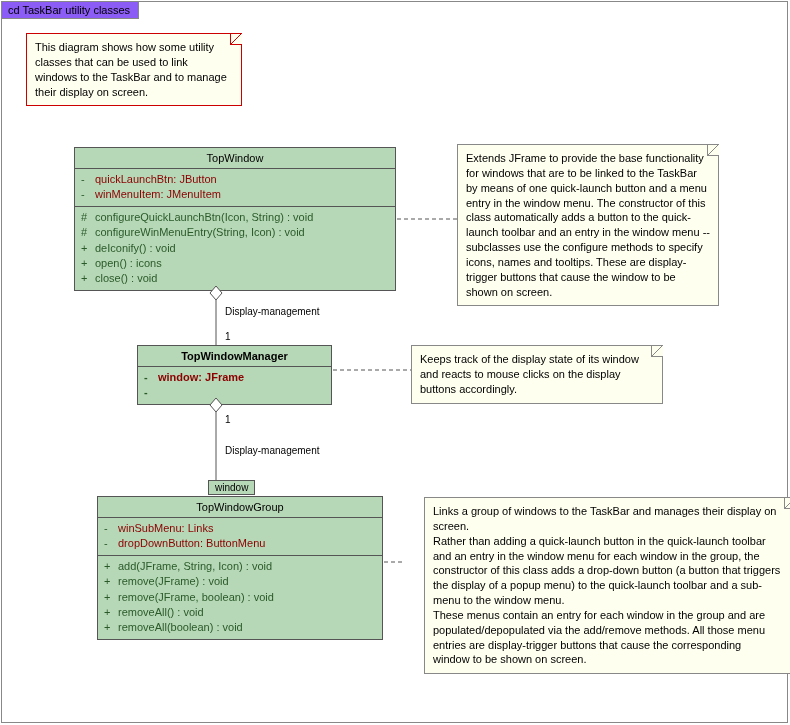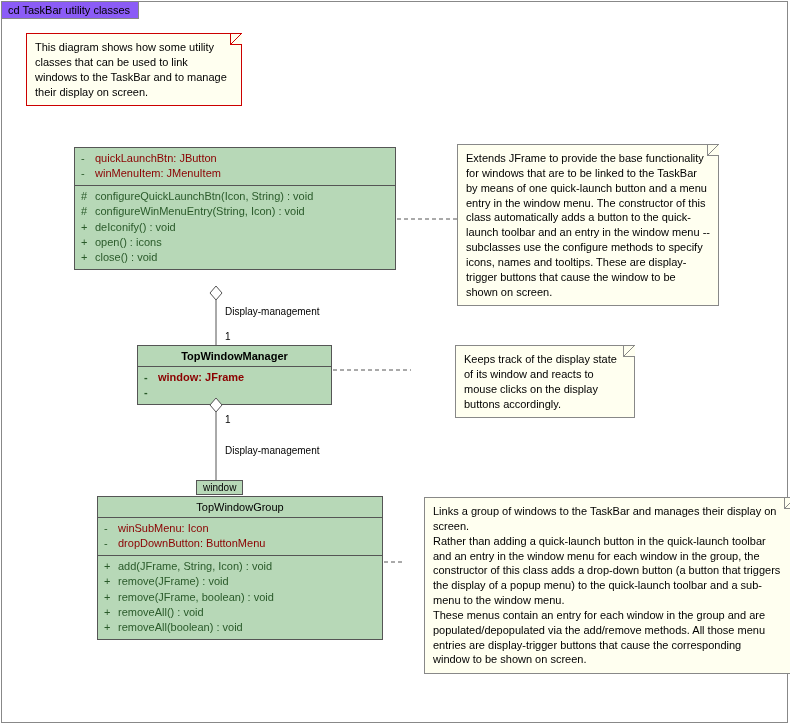--- a/index.html
+++ b/index.html
@@ -98,20 +98,21 @@
 <div class="frame">
   <div class="frame-tab">cd TaskBar utility classes</div>
 </div>
 
 <div class="note red" style="left:26px; top:33px; width:216px;">
   <div class="note-corner"></div>
   <span>This diagram shows how some utility classes that can be used to link windows to the TaskBar and to manage their display on screen.</span>
 </div>
 
 <div class="class-box" style="left:74px; top:147px; width:322px;">
+  <div class="class-title">TopWindow</div>
   <div class="class-section">
     <div class="attr-row">
         <span class="vis">-</span>
         <span class="attr-name">quickLaunchBtn:  JButton</span>
       </div>
     <div class="attr-row">
         <span class="vis">-</span>
         <span class="attr-name">winMenuItem:  JMenuItem</span>
       </div>
   </div>
@@ -150,33 +151,33 @@
     <div class="attr-row">
         <span class="vis">-</span>
         <span class="attr-name">window:  JFrame</span>
       </div>
     <div class="attr-row">
         <span class="vis">-</span>
       </div>
   </div>
 </div>
 
-<div class="note" style="left:411px; top:345px; width:180px;margin-left:44px;">
+<div class="note" style="left:411px; top:345px; width:252px;">
   <div class="note-corner"></div>
   <span>Keeps track of the display state of its window and reacts to mouse clicks on the display buttons accordingly.</span>
 </div>
 
-<div class="stub" style="left:196px; top:480px;">window</div>
+<div class="stub" style="left:208px; top:480px;">window</div>
 
 <div class="class-box" style="left:97px; top:496px; width:286px;">
   <div class="class-title">TopWindowGroup</div>
   <div class="class-section">
     <div class="attr-row">
         <span class="vis">-</span>
-        <span class="attr-name">winSubMenu:  Icon</span>
+        <span class="attr-name">winSubMenu:  Links</span>
       </div>
     <div class="attr-row">
         <span class="vis">-</span>
         <span class="attr-name">dropDownButton:  ButtonMenu</span>
       </div>
   </div>
   <div class="class-section">
     <div class="op-row">
         <span class="vis">+</span>
         <span class="op-name">add(JFrame, String, Icon) : void</span>

